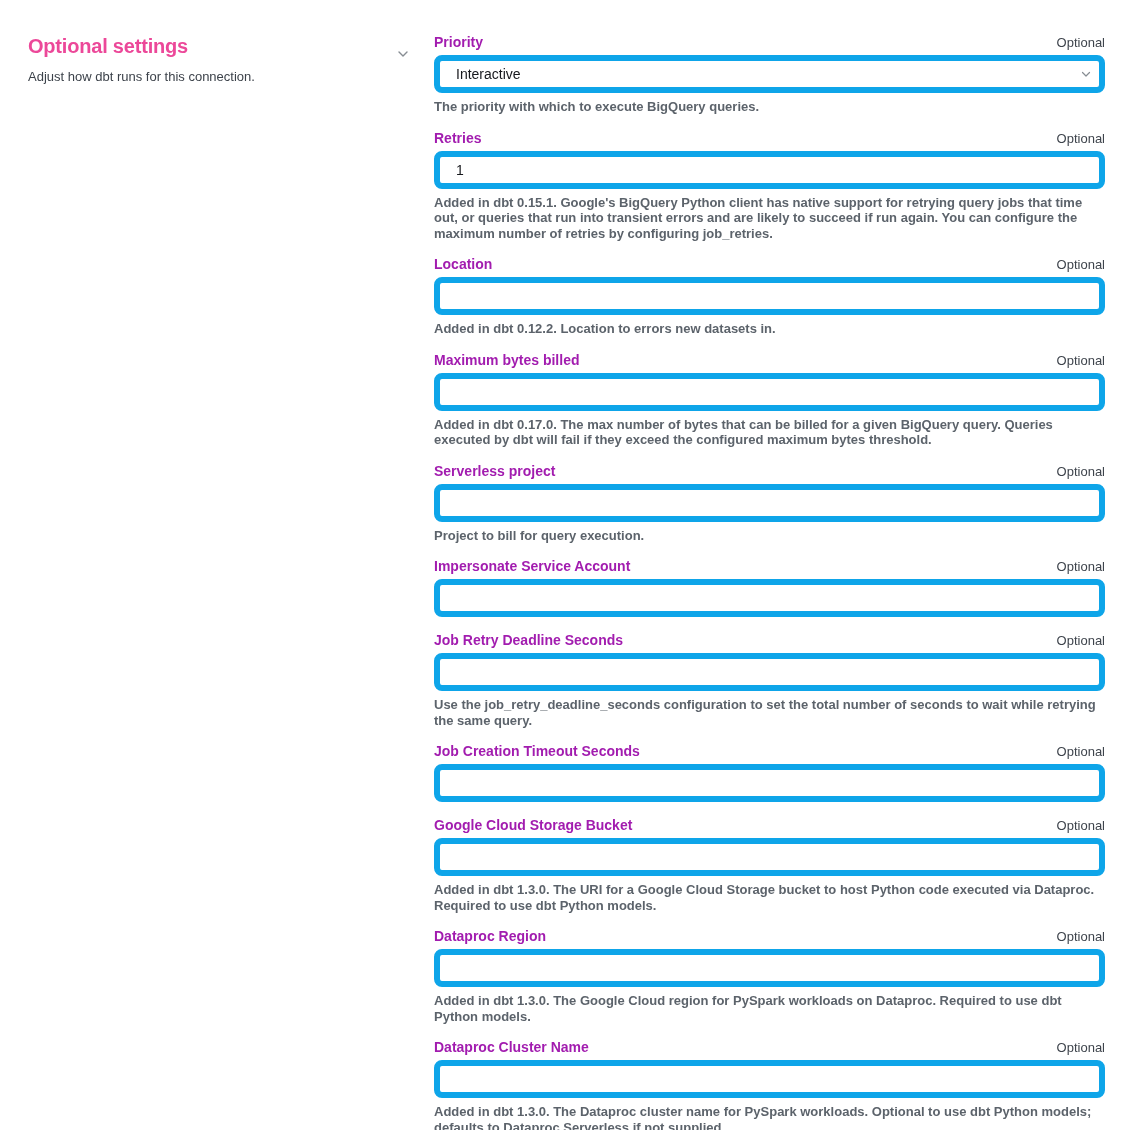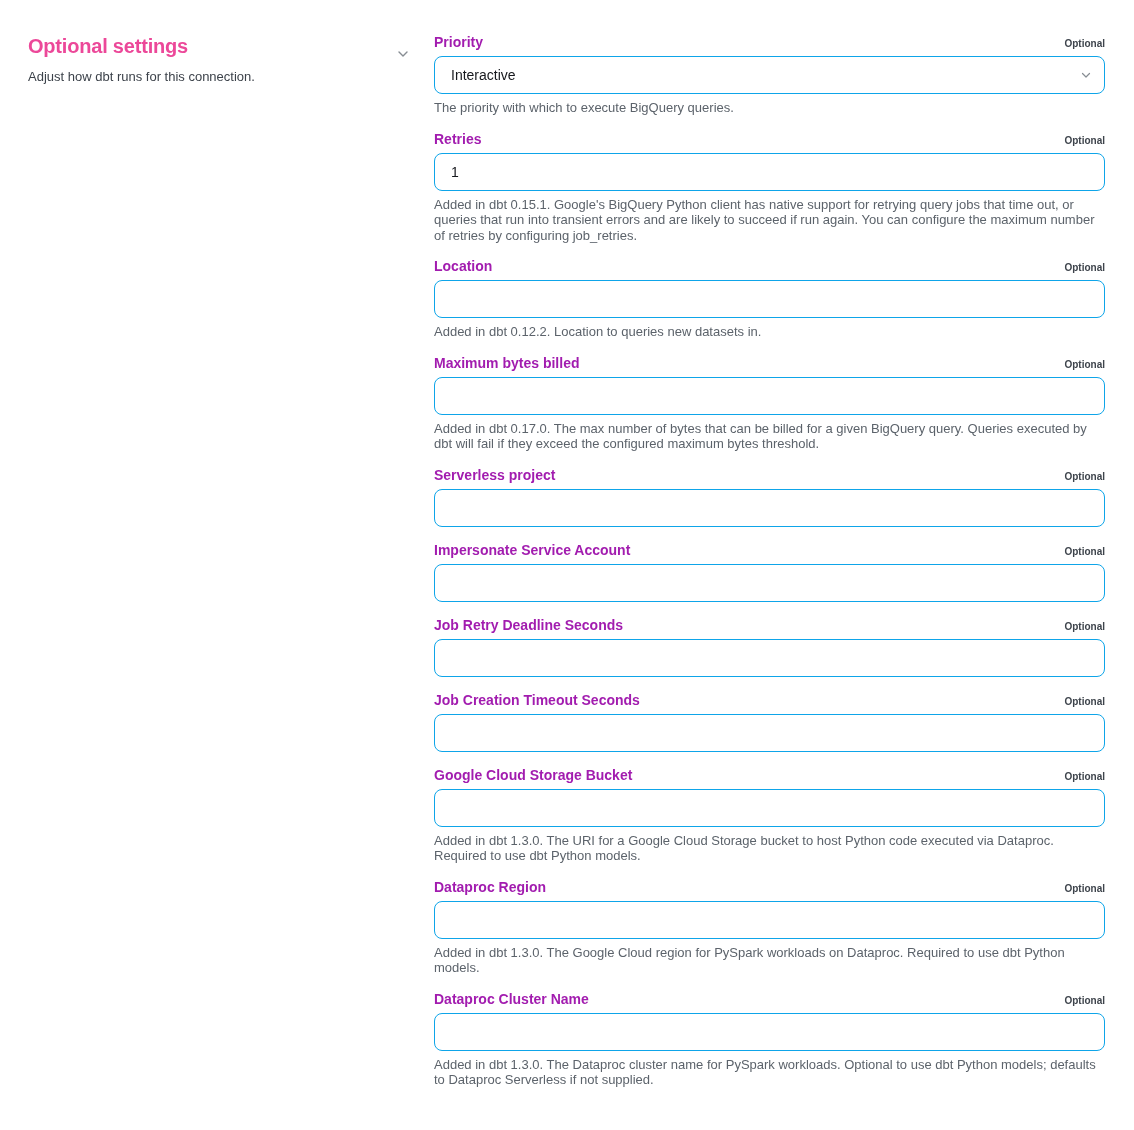--- a/index.html
+++ b/index.html
@@ -60,31 +60,31 @@
     align-items: baseline;
     margin-bottom: 4px;
   }
   .field-label {
     font-size: 14px;
     line-height: 16px;
     font-weight: 600;
     color: #a21caf;
   }
   .field-optional {
-    font-size: 10px;
+    font-size: 13px;
     line-height: 16px;
-    font-weight: 700;
+    font-weight: 400;
     color: #3e444c;
     margin-left: 44px;
   }
   .control { position: relative; }
   .text-input {
     width: 100%;
     height: 38px;
-    border: 1px solid #0ea5e9;
+    border: 6px solid #0ea5e9;
     border-radius: 8px;
     background: #ffffff;
     padding: 0 16px;
     font-family: inherit;
     font-size: 14px;
     color: #16181d;
     outline: none;
     display: block;
   }
   .control.is-select .text-input { padding-right: 36px; cursor: pointer; }
@@ -93,21 +93,21 @@
     right: 13px;
     top: 50%;
     transform: translateY(-50%);
     display: flex;
     pointer-events: none;
   }
   .help {
     margin: 6px 0 0;
     font-size: 13px;
     line-height: 15.5px;
-    font-weight: 400;
+    font-weight: 700;
     color: #5c636b;
   }
 </style>
 </head>
 <body>
 
 <div class="layout">
   <div class="left-col">
     <div>
       <h2 class="section-title">Optional settings</h2>
@@ -153,21 +153,21 @@
 
   <div class="field">
     <div class="field-head">
       <label class="field-label">Location</label>
       <span class="field-optional">Optional</span>
     </div>
     <div class="control">
       <input class="text-input" type="text" value="" style="">
 
     </div>
-    <p class="help">Added in dbt 0.12.2. Location to queries new datasets in.</p>
+    <p class="help">Added in dbt 0.12.2. Location to errors new datasets in.</p>
   </div>
 
   <div class="field">
     <div class="field-head">
       <label class="field-label">Maximum bytes billed</label>
       <span class="field-optional">Optional</span>
     </div>
     <div class="control">
       <input class="text-input" type="text" value="" style="">
 
@@ -177,20 +177,21 @@
 
   <div class="field">
     <div class="field-head">
       <label class="field-label">Serverless project</label>
       <span class="field-optional">Optional</span>
     </div>
     <div class="control">
       <input class="text-input" type="text" value="" style="">
 
     </div>
+    <p class="help">Project to bill for query execution.</p>
   </div>
 
   <div class="field">
     <div class="field-head">
       <label class="field-label">Impersonate Service Account</label>
       <span class="field-optional">Optional</span>
     </div>
     <div class="control">
       <input class="text-input" type="text" value="" style="">
 
@@ -200,20 +201,21 @@
 
   <div class="field">
     <div class="field-head">
       <label class="field-label">Job Retry Deadline Seconds</label>
       <span class="field-optional">Optional</span>
     </div>
     <div class="control">
       <input class="text-input" type="text" value="" style="">
 
     </div>
+    <p class="help">Use the job_retry_deadline_seconds configuration to set the total number of seconds to wait while retrying the same query.</p>
   </div>
 
   <div class="field">
     <div class="field-head">
       <label class="field-label">Job Creation Timeout Seconds</label>
       <span class="field-optional">Optional</span>
     </div>
     <div class="control">
       <input class="text-input" type="text" value="" style="">
 

